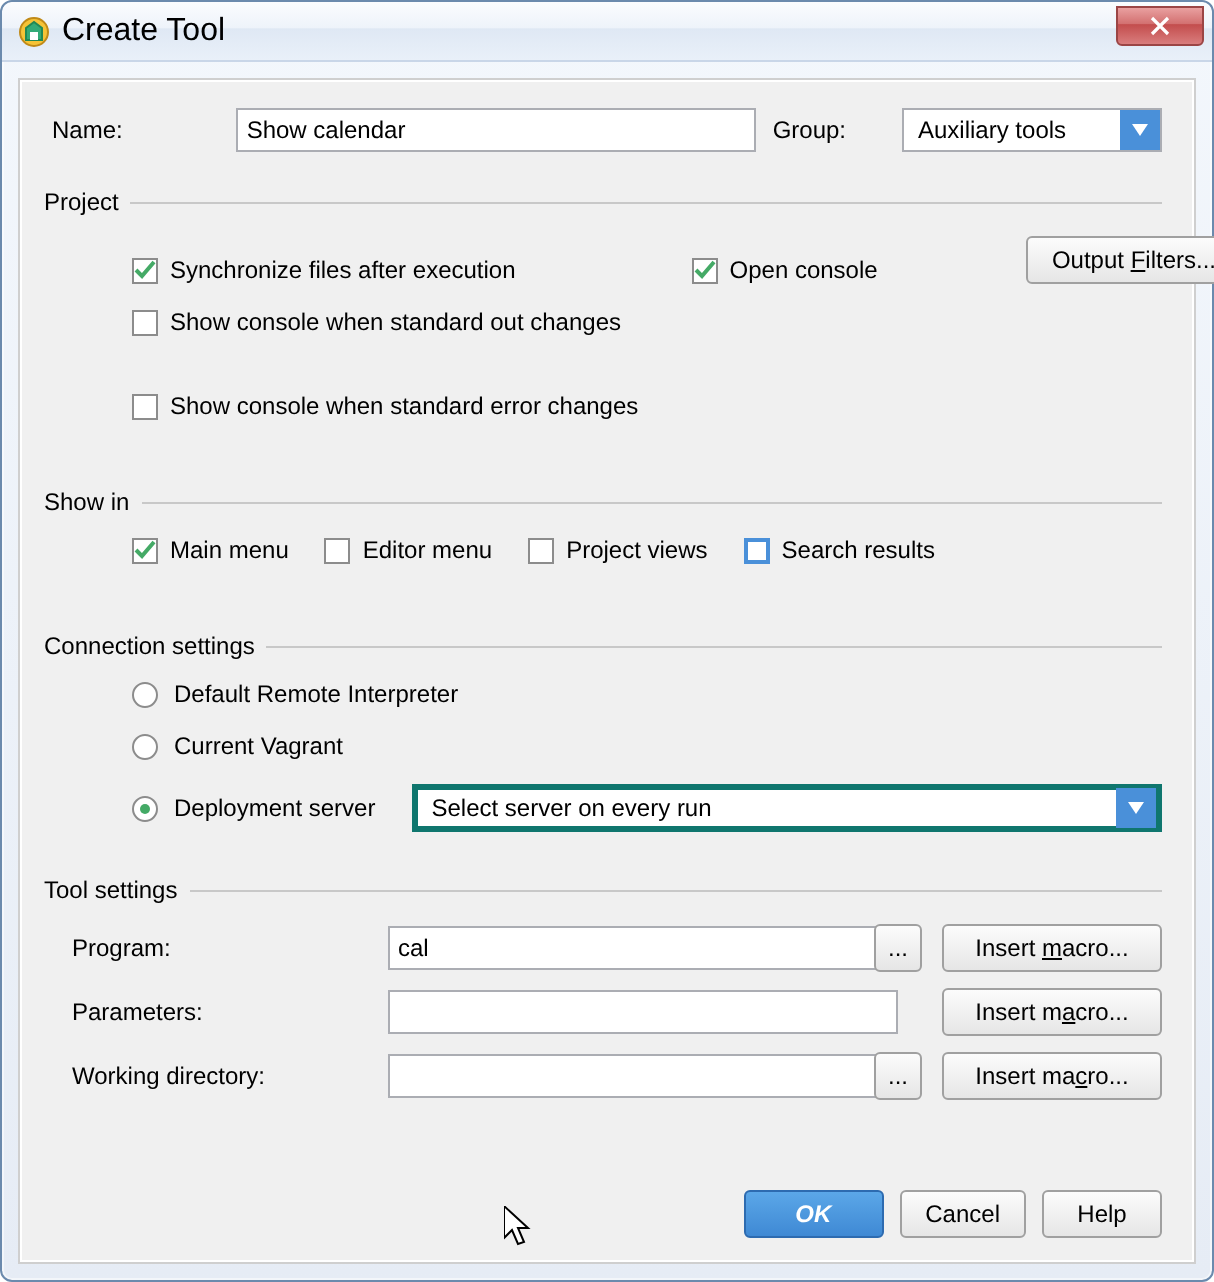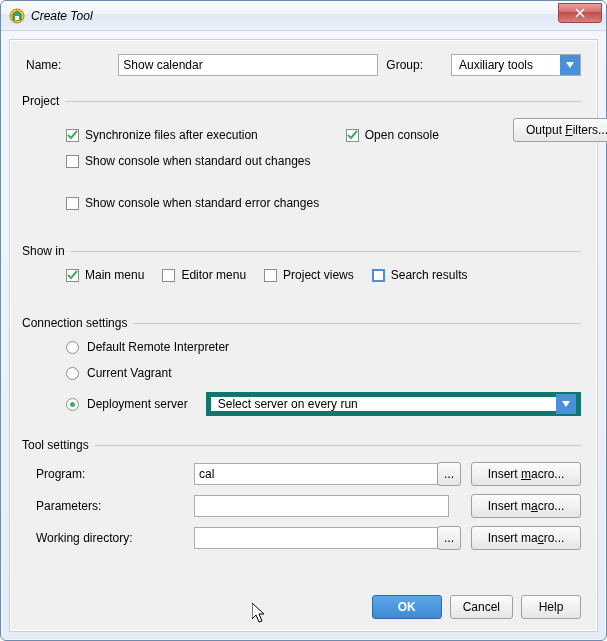--- a/index.html
+++ b/index.html
@@ -15,21 +15,21 @@
   }
   .titlebar {
     height: 30px;
     background: linear-gradient(to bottom, #fbfcfe 0%, #eef3fa 45%, #dfe8f4 46%, #e9f0f9 100%);
     border-bottom: 1px solid #c9d6e8;
     border-radius: 6px 6px 0 0;
     display: flex; align-items: center;
     padding: 0 4px 0 8px;
   }
   .titlebar .app-icon { width: 16px; height: 16px; margin-right: 6px; }
-  .titlebar .title { flex: 1; font-size: 12px; font-style: italic; }
+  .titlebar .title { flex: 1; font-size: 16px; }
   .win-close {
     width: 44px; height: 20px;
     background: linear-gradient(to bottom, #e9a0a0 0%, #d26f6f 45%, #c34d4d 46%, #d97d7d 100%);
     border: 1px solid #9b4545;
     border-radius: 0 0 3px 3px;
     display: flex; align-items: center; justify-content: center;
     color: #fff; font-weight: bold; font-size: 11px;
     margin-top: -6px;
   }
   .body {
@@ -102,37 +102,38 @@
     min-width: 60px;
   }
   .btn u { text-decoration: underline; }
   .btn-small { min-width: 24px; width: 24px; padding: 0; }
   .btn-primary {
     background: linear-gradient(to bottom, #5ba7e8, #3f89d4);
     border-color: #2d6bb0;
     color: #fff;
     font-weight: bold;
     min-width: 70px;
+    font-style: italic;
   }
 
   .radio-col { padding-left: 40px; display: flex; flex-direction: column; gap: 12px; }
   .radio-row { display: flex; align-items: center; gap: 8px; }
   .radio {
     width: 13px; height: 13px;
     border: 1px solid #8c8c8c;
     border-radius: 50%;
     background: #fff;
     display: inline-flex; align-items: center; justify-content: center;
   }
   .radio.checked::after {
     content: ""; width: 5px; height: 5px; background: #4a6; border-radius: 50%;
   }
   .deploy-combo {
     flex: 1;
-    border: 5px solid #0f766e;
+    border: 3px solid #0f766e;
     height: 24px;
     align-items: center;
   }
 
   .tool-grid { display: grid; grid-template-columns: 130px 1fr 26px 110px; gap: 8px 8px; align-items: center; padding-left: 10px; }
   .tool-grid input[type=text] { width: 100%; }
   .macro-btn { width: 100%; }
 
   .footer { margin-top: auto; display: flex; justify-content: flex-end; gap: 8px; padding-top: 10px; position: relative; }
   .cursor { position: absolute; pointer-events: none; }

